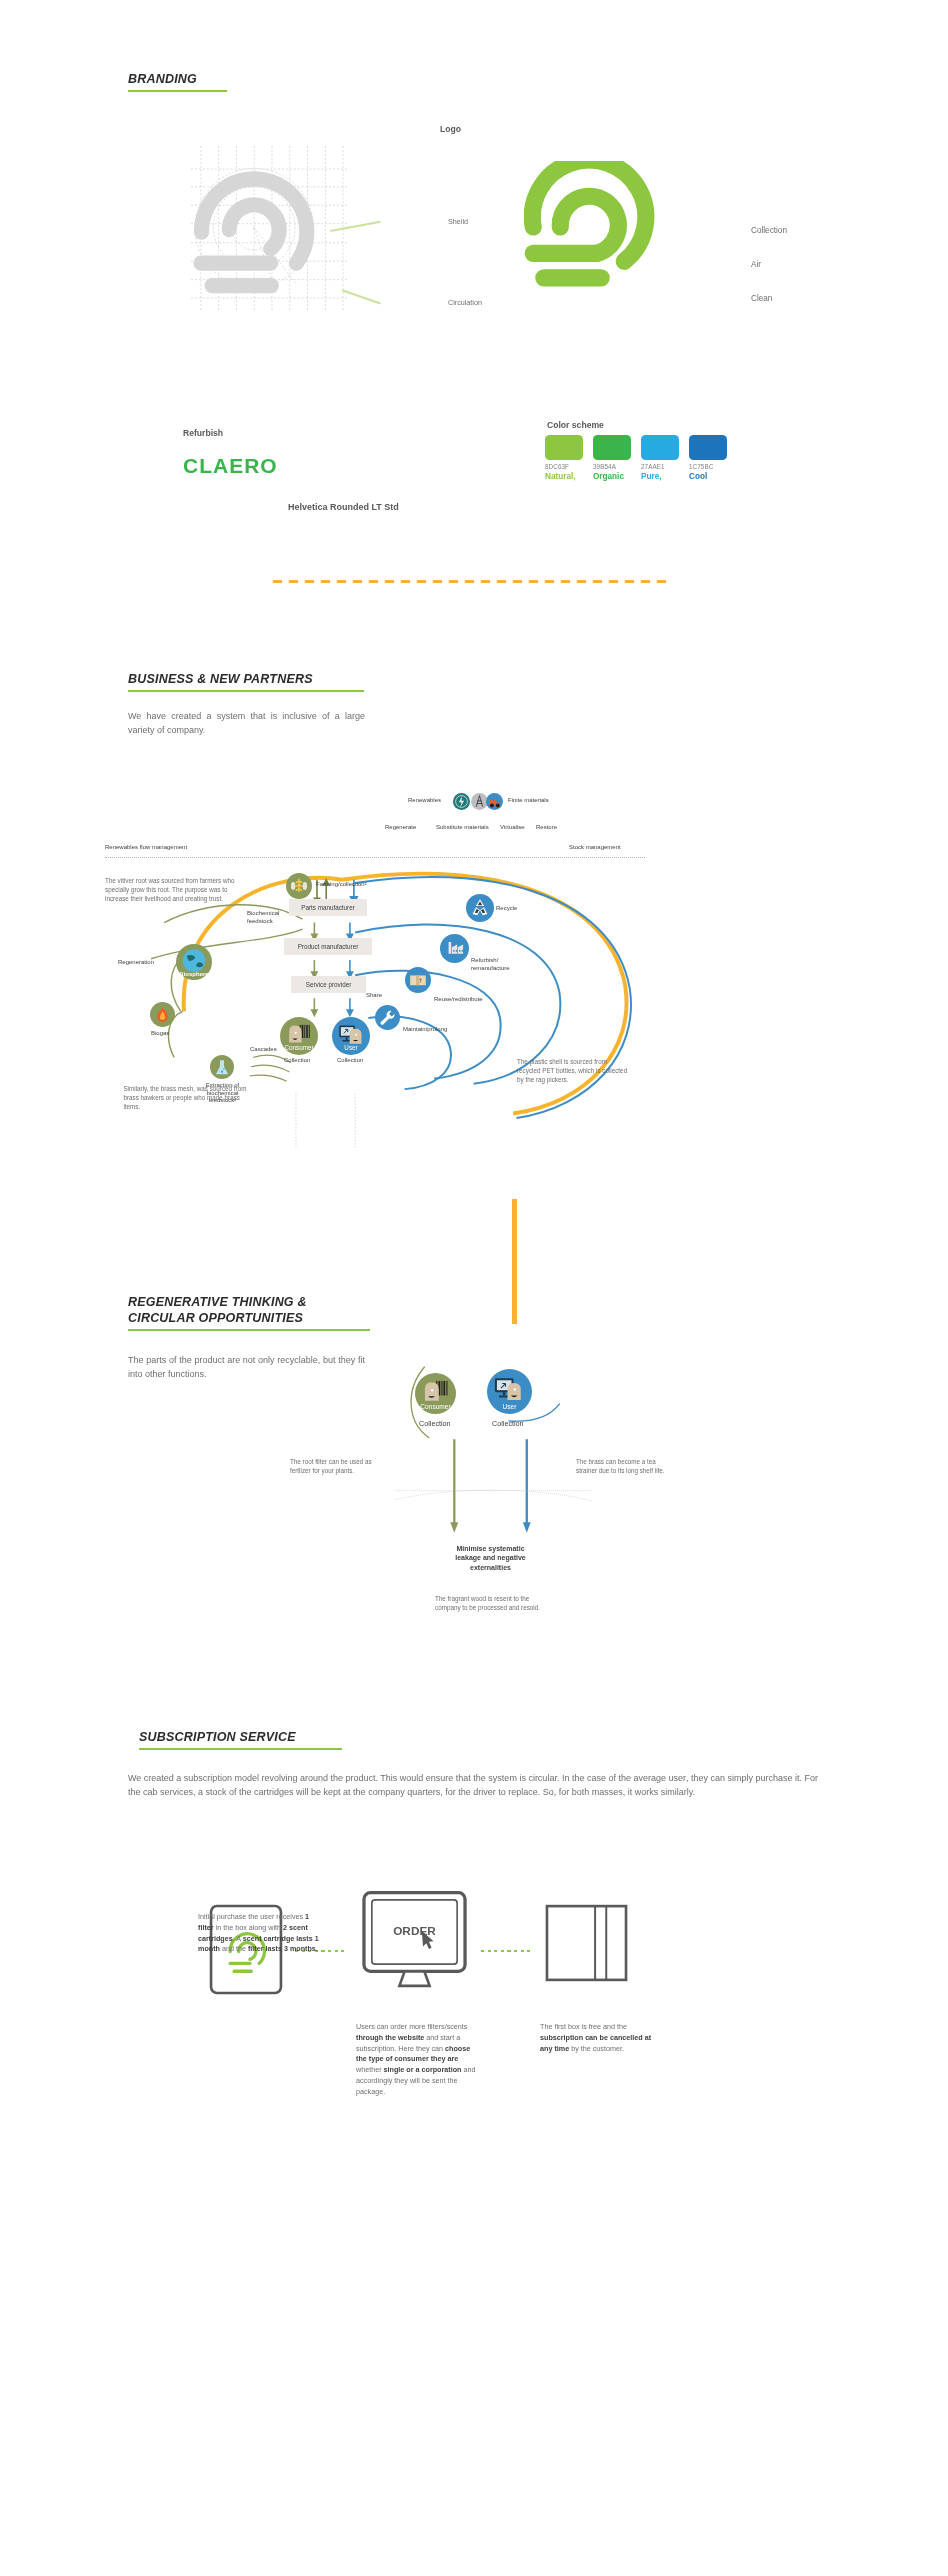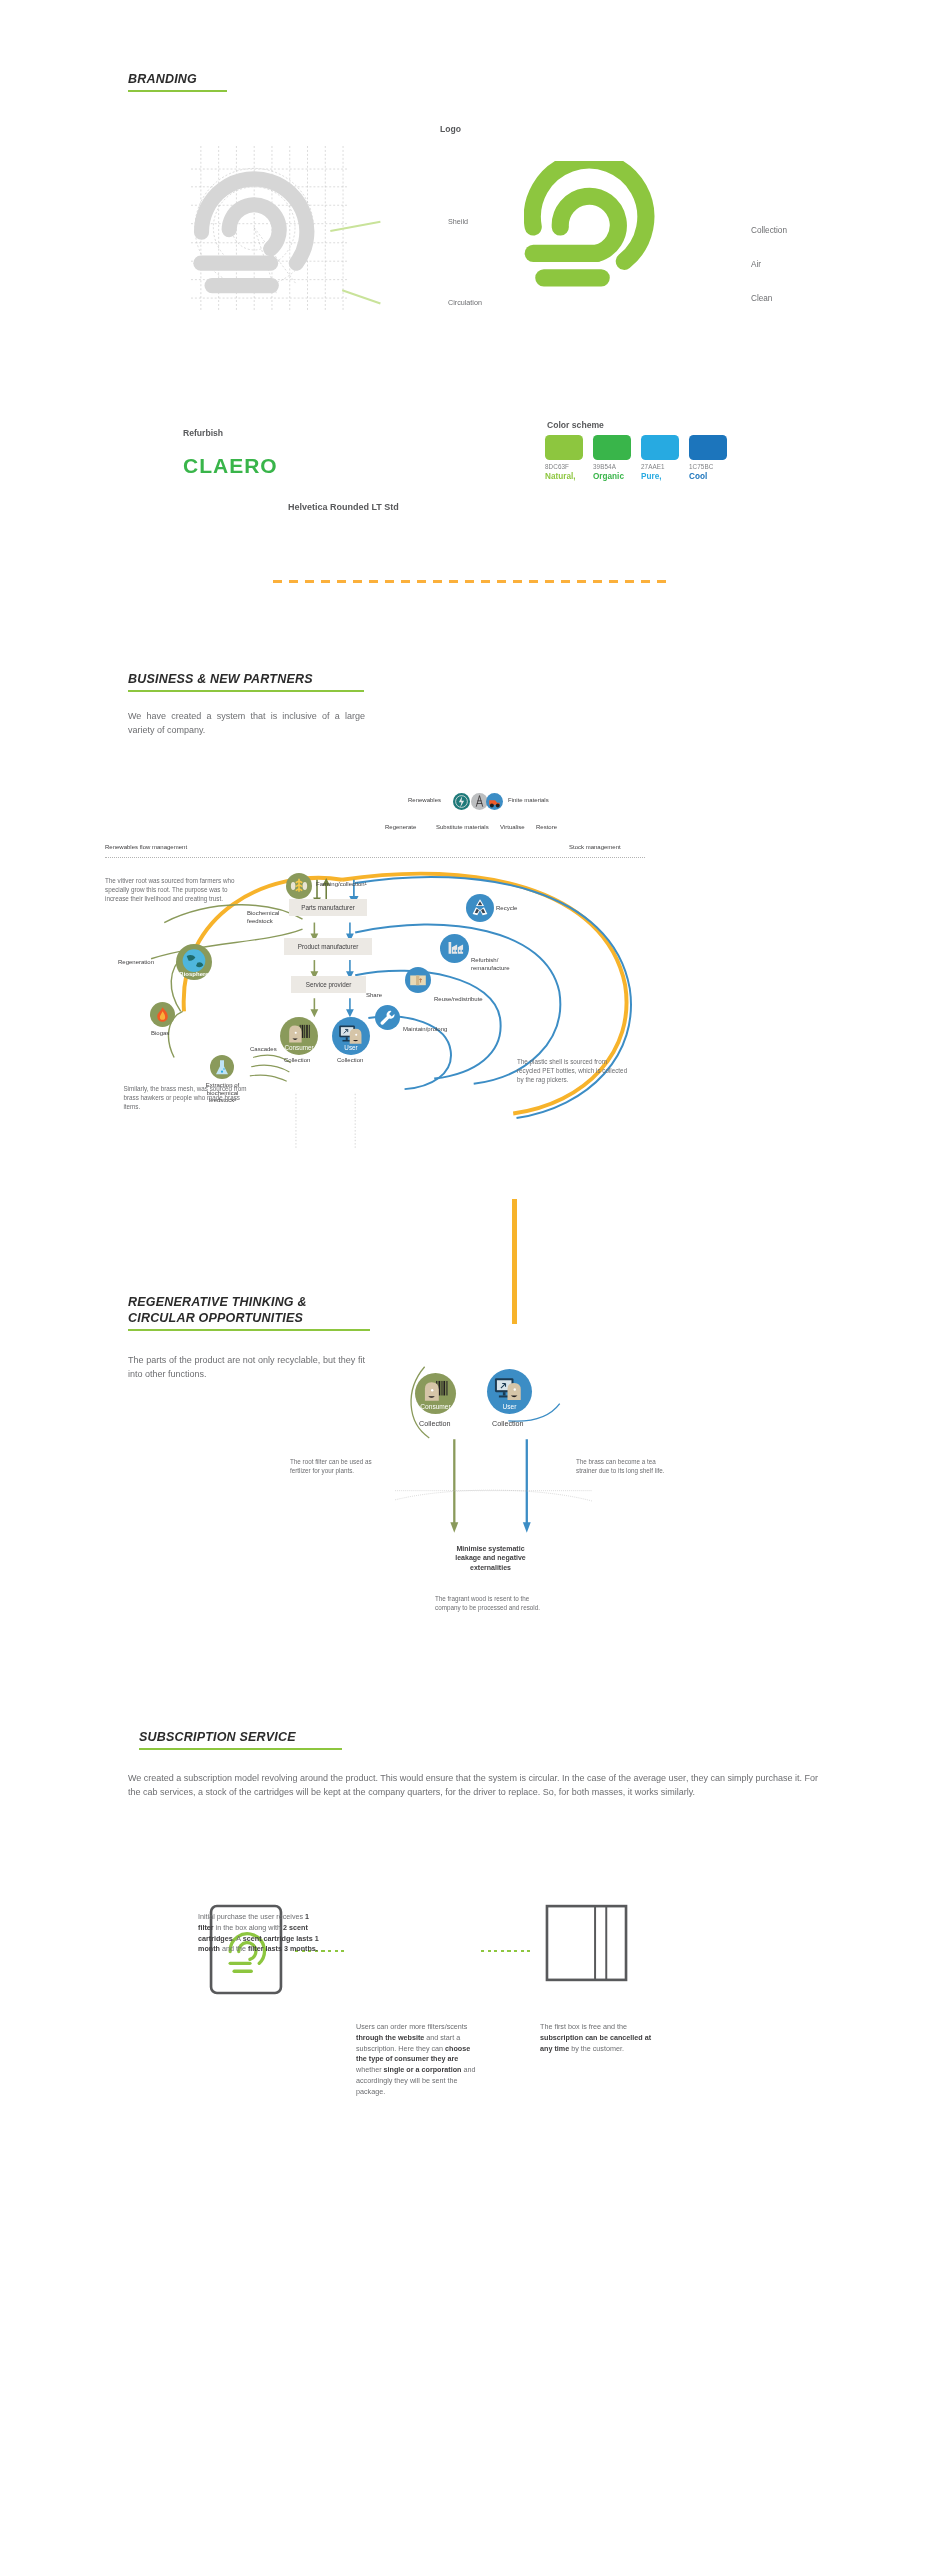--- a/index.html
+++ b/index.html
@@ -484,20 +484,29 @@
         <path d="M32,72 A26,26 0 1 1 76,90"></path>
         <path d="M45,72 A13,13 0 1 1 62,84"></path>
         <path d="M32,90 L62,90"></path>
         <path d="M38,102 L64,102"></path>
       </g>
     </svg>
   </div>
 
   <div class="dotline" style="left:295px;top:1950px;width:53px;"></div>
 
+  <div class="sub-illus" style="left:361px;top:1890px;">
+    <svg width="107" height="105" viewBox="0 0 162 160">
+      <rect x="4" y="4" width="154" height="120" rx="10" fill="#fff" stroke="#58595b" stroke-width="5"></rect>
+      <rect x="16" y="15" width="130" height="98" rx="5" fill="#fff" stroke="#58595b" stroke-width="2.5"></rect>
+      <text x="81" y="69" text-anchor="middle" font-family="Liberation Sans, sans-serif" font-size="18" font-weight="bold" fill="#58595b">ORDER</text>
+      <path d="M92,62 l18,16 -7,1 4,9 -4,2 -4,-9 -5,5 z" fill="#58595b"></path>
+      <path d="M66,124 h30 l8,22 h-46 z" fill="#fff" stroke="#58595b" stroke-width="4"></path>
+    </svg>
+  </div>
 
   <div class="dotline" style="left:481px;top:1950px;width:53px;"></div>
 
   <div class="sub-illus" style="left:545px;top:1904px;">
     <svg width="83" height="78" viewBox="0 0 126 118">
       <rect x="3" y="3" width="120" height="112" fill="#fff" stroke="#58595b" stroke-width="4"></rect>
       <line x1="76" y1="3" x2="76" y2="115" stroke="#58595b" stroke-width="3"></line>
       <line x1="93" y1="3" x2="93" y2="115" stroke="#58595b" stroke-width="3"></line>
     </svg>
   </div>

